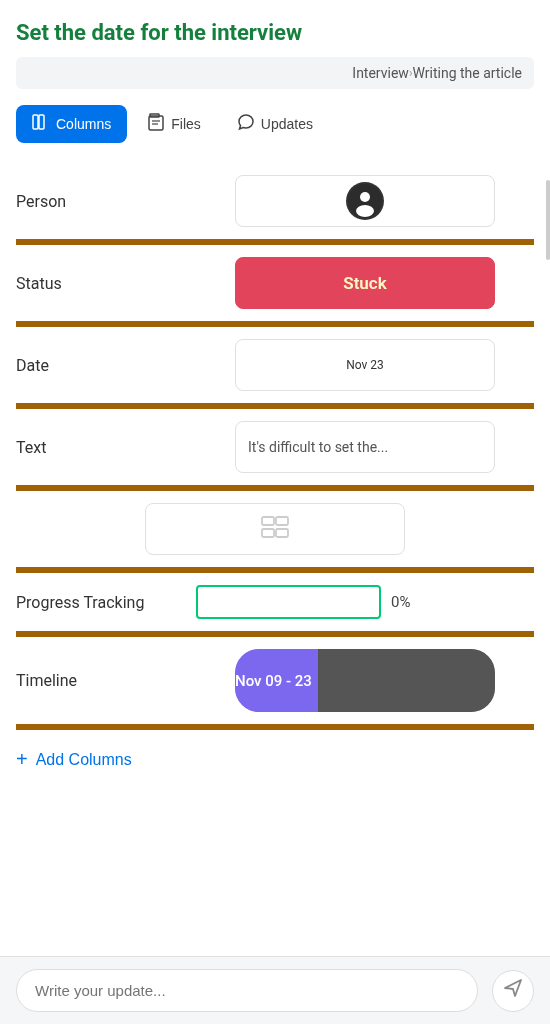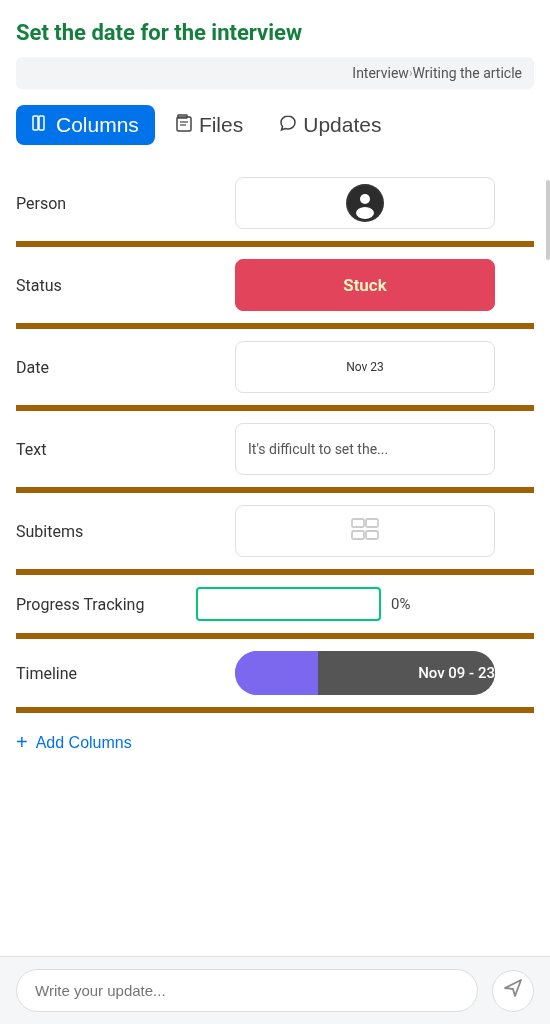--- a/index.html
+++ b/index.html
@@ -41,21 +41,21 @@
       display: flex;
       gap: 4px;
       margin-bottom: 20px;
     }
     .tab {
       display: flex;
       align-items: center;
       gap: 6px;
       padding: 8px 16px;
       border-radius: 8px;
-      font-size: 21px;
+      font-size: 14px;
       cursor: pointer;
       border: none;
       background: transparent;
       color: #444;
     }
     .tab.active {
       background: #0073ea;
       color: #fff;
     }
     .tab-icon {
@@ -144,26 +144,26 @@
       width: 0%;
     }
     .progress-percent {
       font-size: 15px;
       color: #444;
       white-space: nowrap;
     }
     .timeline-cell {
       width: 100%;
       max-width: 260px;
-      height: 44px;
+      height: 63px;
       border-radius: 24px;
       background: linear-gradient(to right, #7b68ee 30%, #636363 30%);
       display: flex;
       align-items: center;
-      justify-content: flex-end;
+      justify-content: flex-start;
       color: #fff;
       font-size: 15px;
       font-weight: 500;
       cursor: pointer;
       overflow: hidden;
       position: relative;
     }
     .timeline-left {
       background: #7b68ee;
       height: 100%;
@@ -324,21 +324,20 @@
     </div>
 
     <div class="row">
       <span class="row-label">Text</span>
       <div class="row-value">
         <div class="cell-box" style="justify-content: flex-start; font-size: 14px; color: #555;">It's difficult to set the...</div>
       </div>
     </div>
 
     <div class="row">
-      <span class="row-label">Subitems</span>
       <div class="row-value">
         <div class="cell-box">
           <span class="subitem-icon">
             <svg width="28" height="22" viewBox="0 0 28 22" fill="none" xmlns="http://www.w3.org/2000/svg">
               <rect x="1" y="1" width="12" height="8" rx="1.5" stroke="#ccc" stroke-width="1.8" fill="none"></rect>
               <rect x="15" y="1" width="12" height="8" rx="1.5" stroke="#ccc" stroke-width="1.8" fill="none"></rect>
               <rect x="1" y="13" width="12" height="8" rx="1.5" stroke="#ccc" stroke-width="1.8" fill="none"></rect>
               <rect x="15" y="13" width="12" height="8" rx="1.5" stroke="#ccc" stroke-width="1.8" fill="none"></rect>
             </svg>
           </span>

